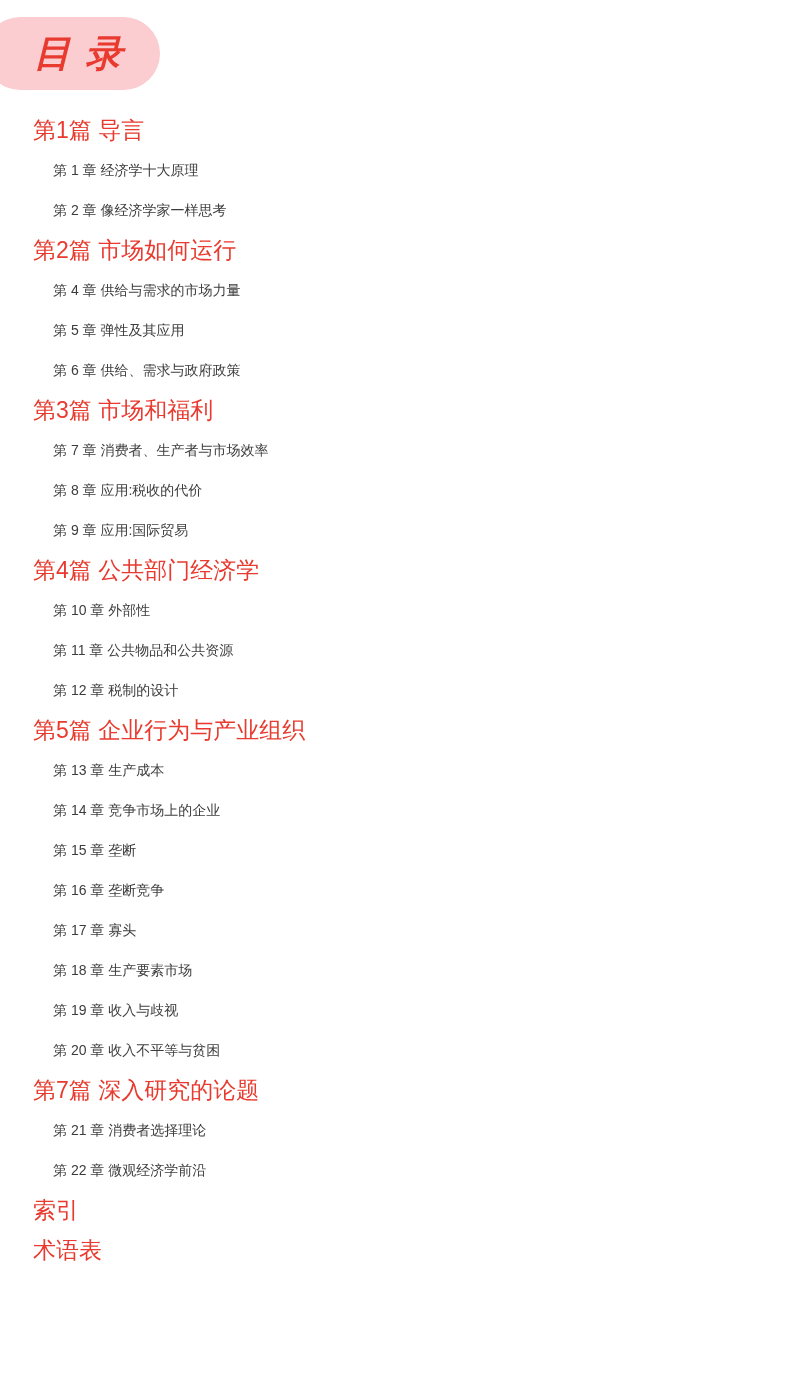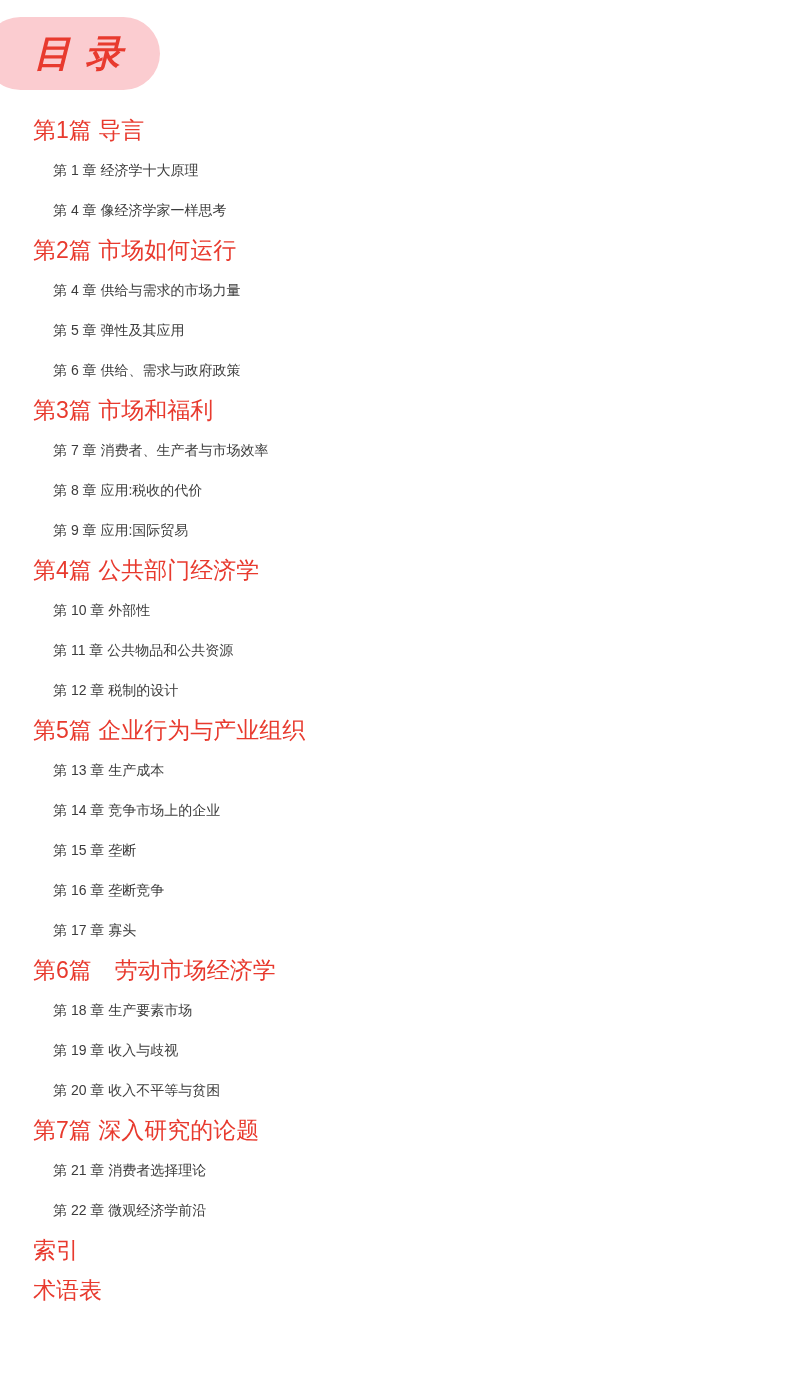--- a/index.html
+++ b/index.html
@@ -66,21 +66,21 @@
 <body>
 
 <div class="header-badge">
   <span class="badge-title">目 录</span>
 </div>
 
 <div class="toc-list">
 
   <div class="toc-row part-title">第1篇 导言</div>
   <div class="toc-row chapter-item">第 1 章 经济学十大原理</div>
-  <div class="toc-row chapter-item">第 4 章 像经济学家一样思考</div>
+  <div class="toc-row chapter-item">第 2 章 像经济学家一样思考</div>
 
   <div class="toc-row part-title">第2篇 市场如何运行</div>
   <div class="toc-row chapter-item">第 4 章 供给与需求的市场力量</div>
   <div class="toc-row chapter-item">第 5 章 弹性及其应用</div>
   <div class="toc-row chapter-item">第 6 章 供给、需求与政府政策</div>
 
   <div class="toc-row part-title">第3篇 市场和福利</div>
   <div class="toc-row chapter-item">第 7 章 消费者、生产者与市场效率</div>
   <div class="toc-row chapter-item">第 8 章 应用:税收的代价</div>
   <div class="toc-row chapter-item">第 9 章 应用:国际贸易</div>
@@ -90,21 +90,20 @@
   <div class="toc-row chapter-item">第 11 章 公共物品和公共资源</div>
   <div class="toc-row chapter-item">第 12 章 税制的设计</div>
 
   <div class="toc-row part-title">第5篇 企业行为与产业组织</div>
   <div class="toc-row chapter-item">第 13 章 生产成本</div>
   <div class="toc-row chapter-item">第 14 章 竞争市场上的企业</div>
   <div class="toc-row chapter-item">第 15 章 垄断</div>
   <div class="toc-row chapter-item">第 16 章 垄断竞争</div>
   <div class="toc-row chapter-item">第 17 章 寡头</div>
 
-  <div class="toc-row part-title">第6篇　劳动市场经济学</div>
   <div class="toc-row chapter-item">第 18 章 生产要素市场</div>
   <div class="toc-row chapter-item">第 19 章 收入与歧视</div>
   <div class="toc-row chapter-item">第 20 章 收入不平等与贫困</div>
 
   <div class="toc-row part-title">第7篇 深入研究的论题</div>
   <div class="toc-row chapter-item">第 21 章 消费者选择理论</div>
   <div class="toc-row chapter-item">第 22 章 微观经济学前沿</div>
 
   <div class="toc-row part-title">索引</div>
   <div class="toc-row part-title">术语表</div>

